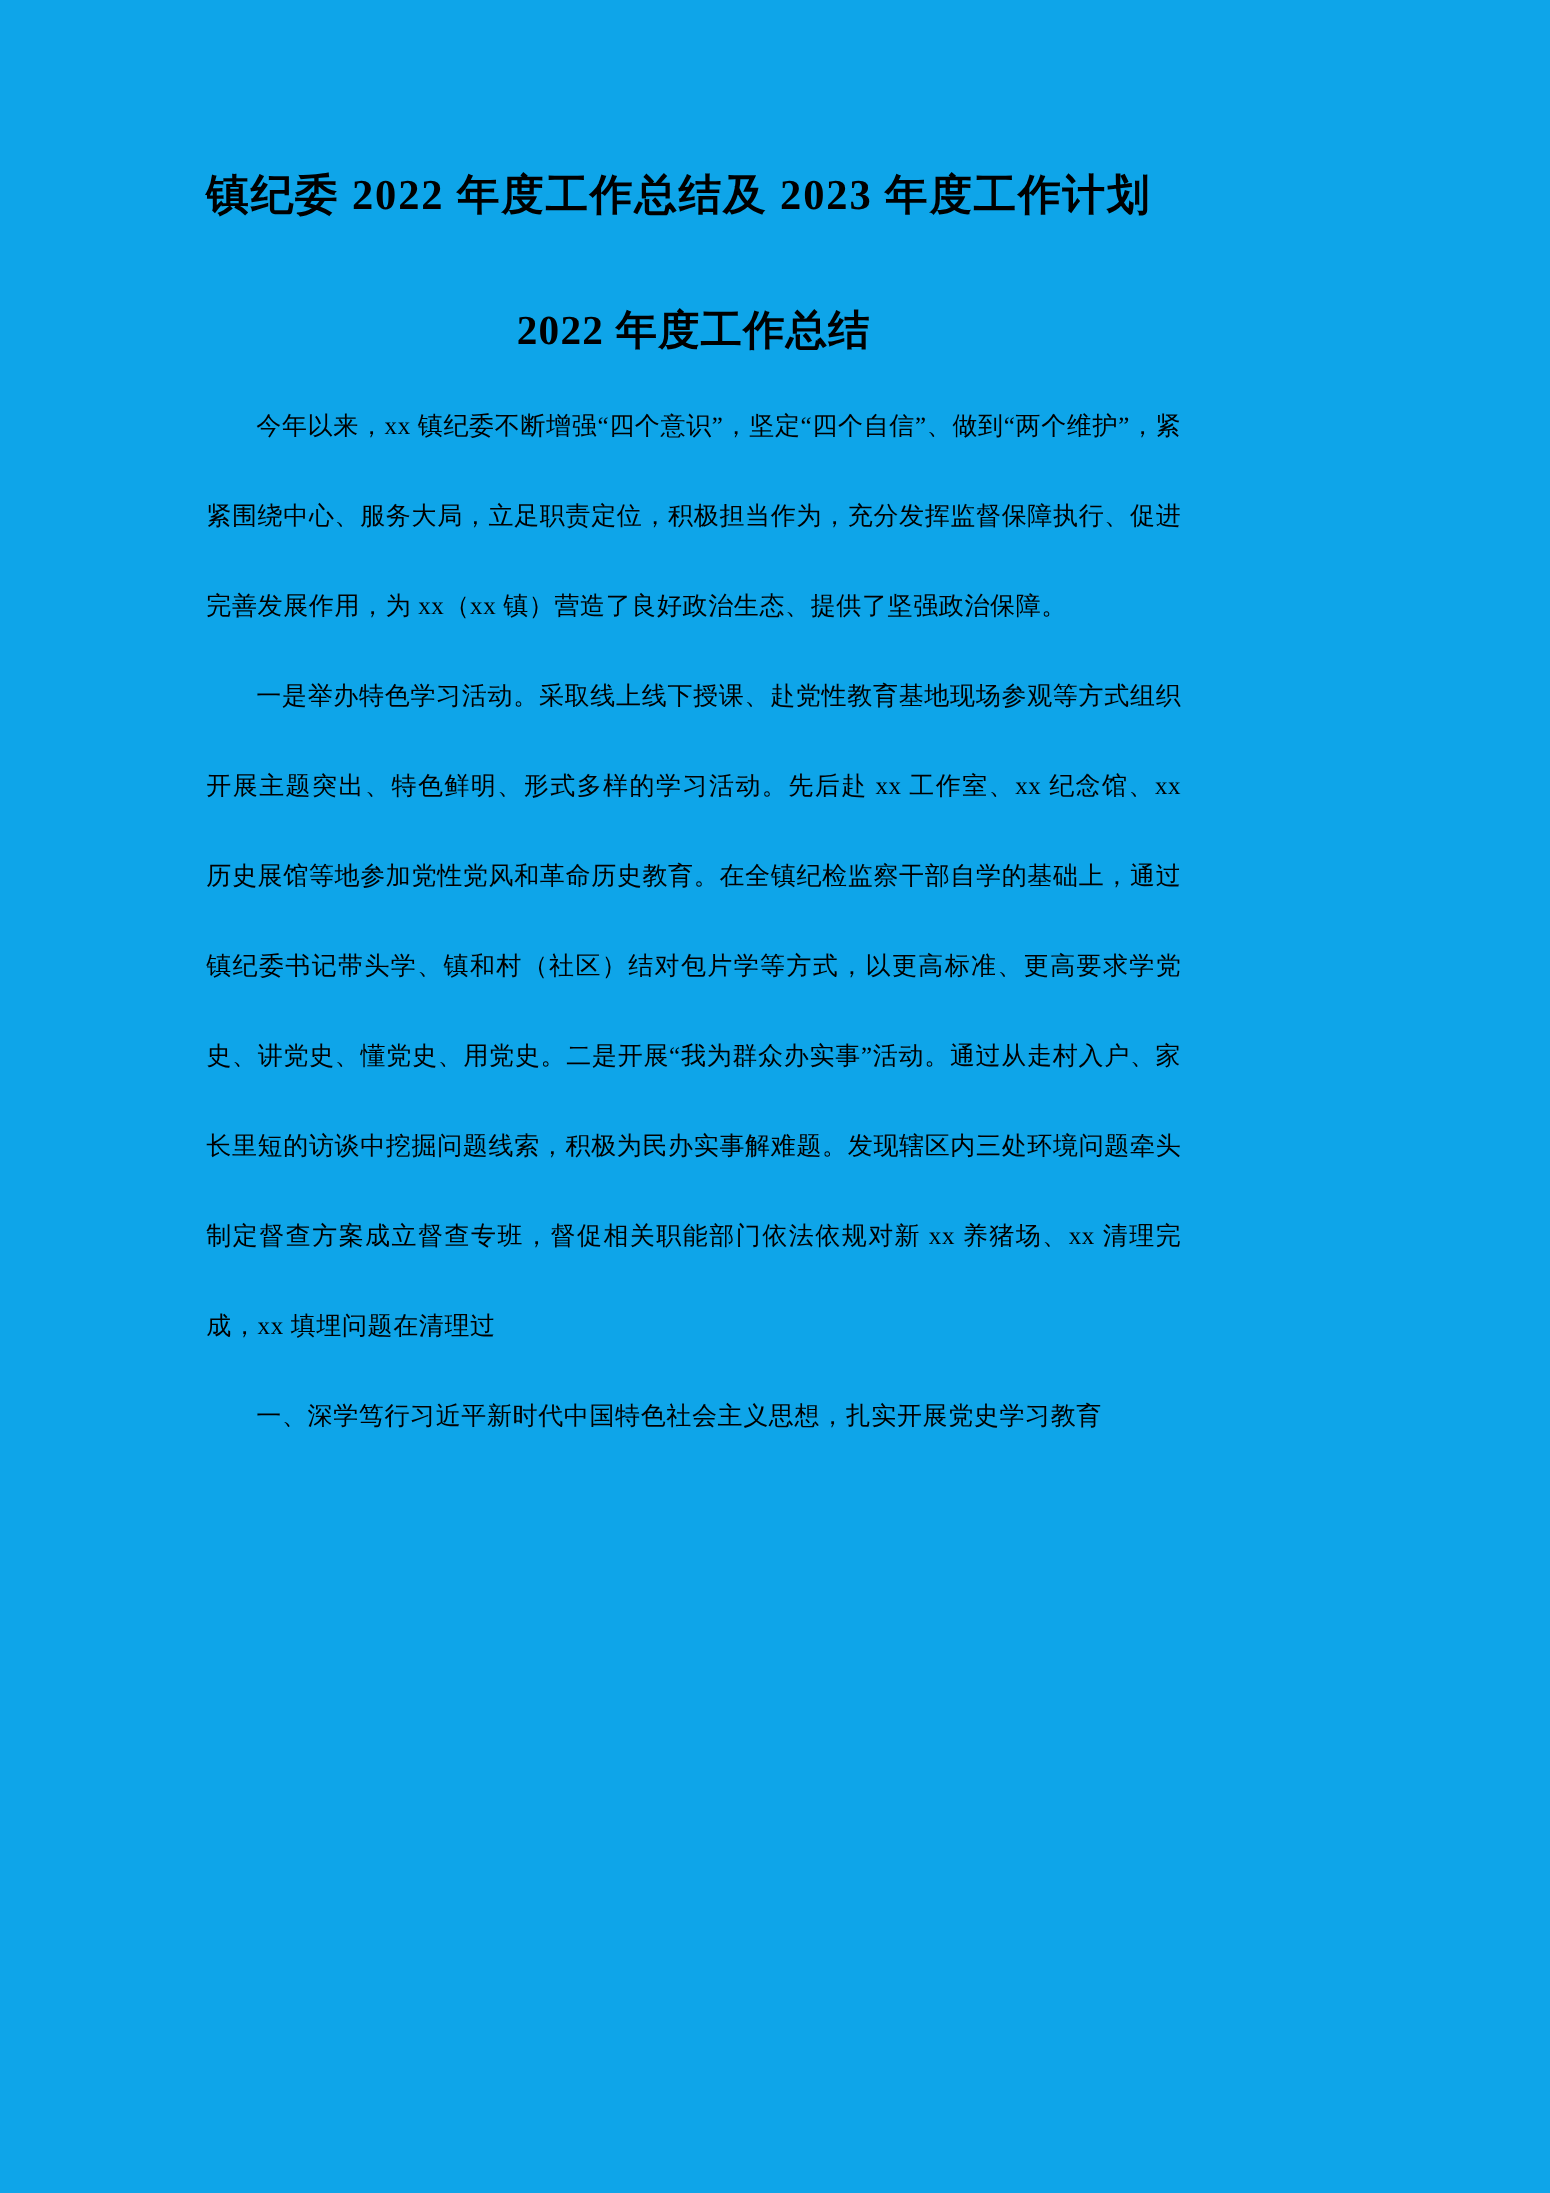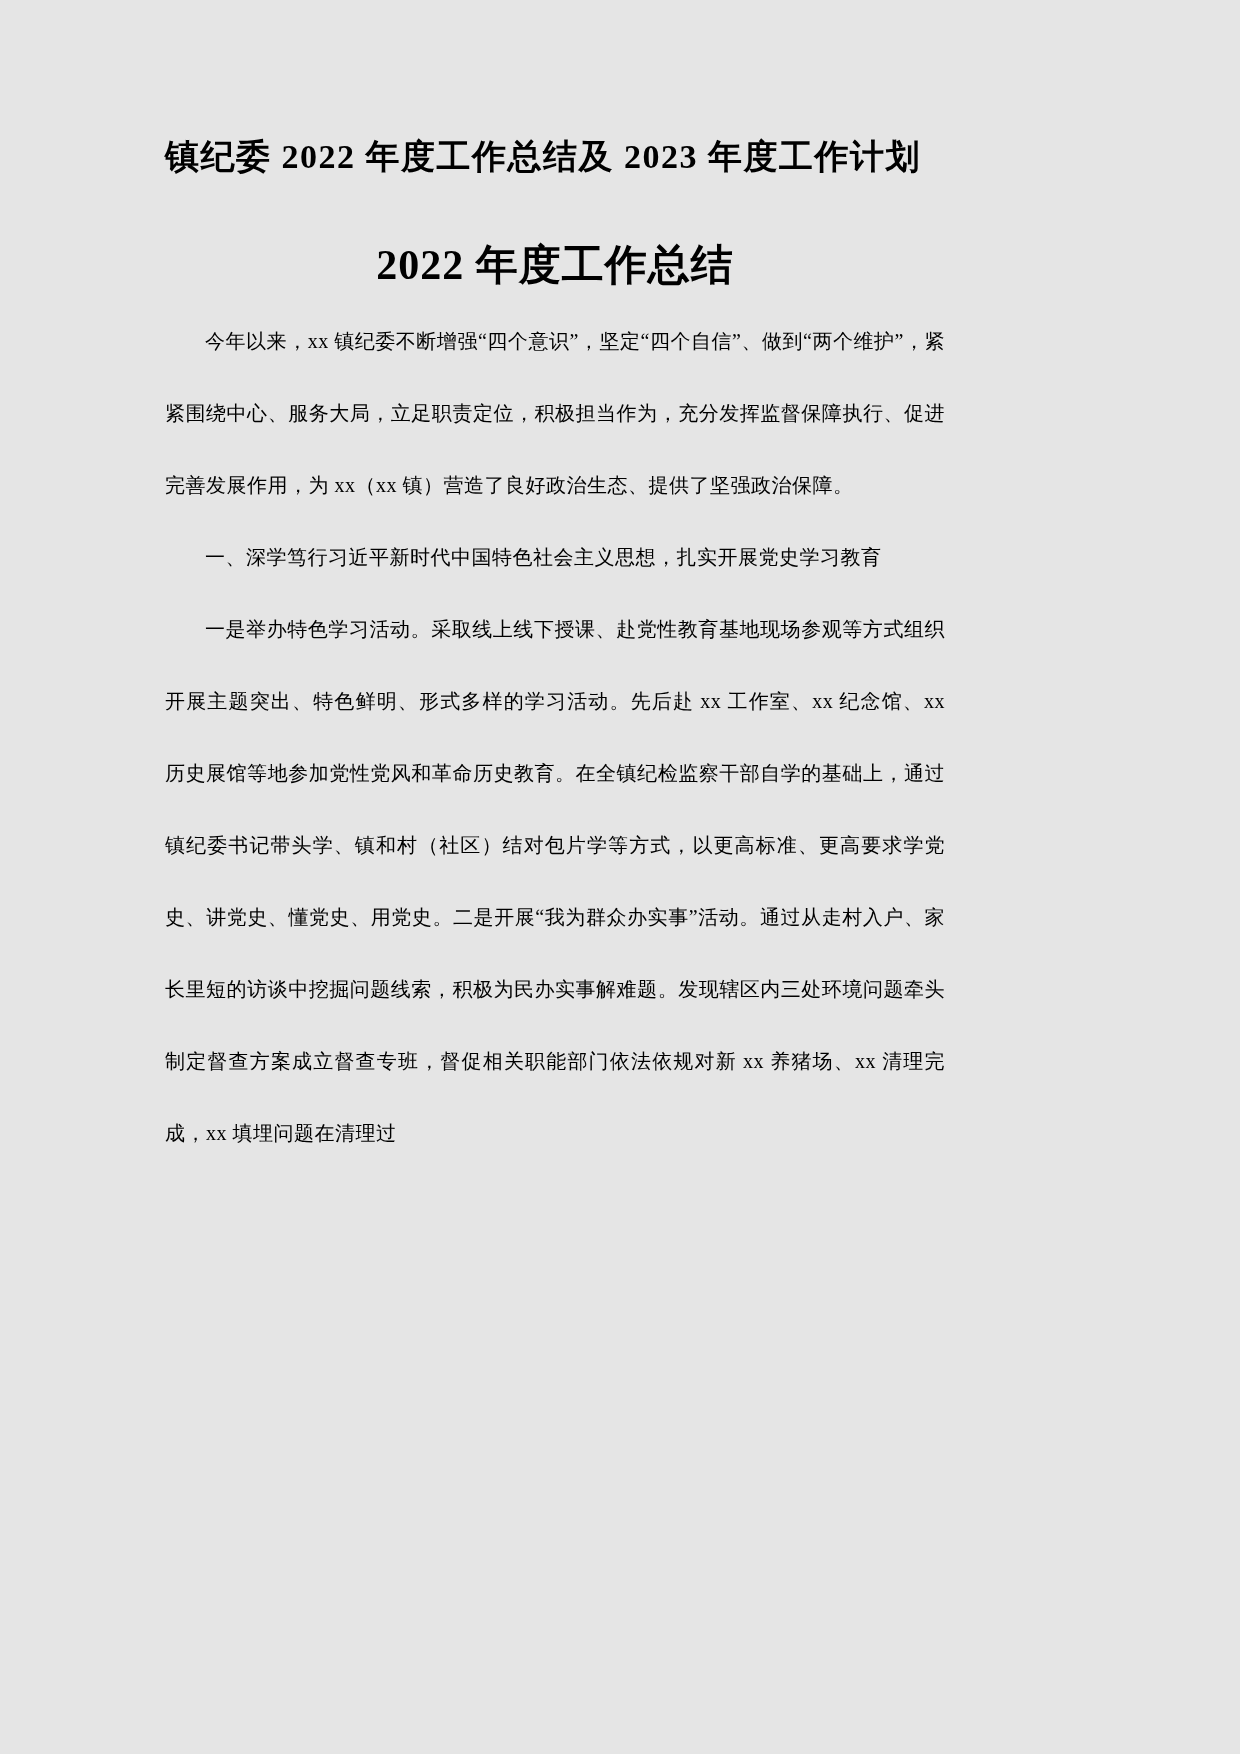--- a/index.html
+++ b/index.html
@@ -6,38 +6,38 @@
   html, body { background: #ffffff; }
   body {
     font-family: "Liberation Serif", "DejaVu Serif", serif;
     color: #000000;
   }
   .page {
     position: relative;
     width: 1240px;
     height: 1754px;
     margin: 0 auto;
-    background: #e5e5e5;
+    background: #0ea5e9;
     padding: 128px 295px 0 165px;
     overflow: hidden;
   }
   .doc-title {
     font-size: 34px;
     font-weight: 700;
     line-height: 57px;
     letter-spacing: 1.5px;
     text-align: justify;
     color: #000000;
   }
   .doc-title .title-line {
     display: block;
   }
   .section-heading {
     margin-top: 58px;
-    font-size: 42px;
+    font-size: 33px;
     font-weight: 700;
     line-height: 44px;
     text-align: center;
     letter-spacing: 1px;
     color: #000000;
   }
   .doc-body {
     margin-top: 18px;
   }
   .body-para {
@@ -56,17 +56,17 @@
 <div class="page">
 
   <h1 class="doc-title">
     <span class="title-line">镇纪委 2022 年度工作总结及 2023 年度工作计划</span>
   </h1>
 
   <h2 class="section-heading">2022 年度工作总结</h2>
 
   <div class="doc-body">
     <p class="body-para">今年以来，xx 镇纪委不断增强“四个意识”，坚定“四个自信”、做到“两个维护”，紧紧围绕中心、服务大局，立足职责定位，积极担当作为，充分发挥监督保障执行、促进完善发展作用，为 xx（xx 镇）营造了良好政治生态、提供了坚强政治保障。</p>
+    <p class="body-para">一是举办特色学习活动。采取线上线下授课、赴党性教育基地现场参观等方式组织开展主题突出、特色鲜明、形式多样的学习活动。先后赴 xx 工作室、xx 纪念馆、xx 历史展馆等地参加党性党风和革命历史教育。在全镇纪检监察干部自学的基础上，通过镇纪委书记带头学、镇和村（社区）结对包片学等方式，以更高标准、更高要求学党史、讲党史、懂党史、用党史。二是开展“我为群众办实事”活动。通过从走村入户、家长里短的访谈中挖掘问题线索，积极为民办实事解难题。发现辖区内三处环境问题牵头制定督查方案成立督查专班，督促相关职能部门依法依规对新 xx 养猪场、xx 清理完成，xx 填埋问题在清理过</p>
     <p class="body-para">一、深学笃行习近平新时代中国特色社会主义思想，扎实开展党史学习教育</p>
-    <p class="body-para">一是举办特色学习活动。采取线上线下授课、赴党性教育基地现场参观等方式组织开展主题突出、特色鲜明、形式多样的学习活动。先后赴 xx 工作室、xx 纪念馆、xx 历史展馆等地参加党性党风和革命历史教育。在全镇纪检监察干部自学的基础上，通过镇纪委书记带头学、镇和村（社区）结对包片学等方式，以更高标准、更高要求学党史、讲党史、懂党史、用党史。二是开展“我为群众办实事”活动。通过从走村入户、家长里短的访谈中挖掘问题线索，积极为民办实事解难题。发现辖区内三处环境问题牵头制定督查方案成立督查专班，督促相关职能部门依法依规对新 xx 养猪场、xx 清理完成，xx 填埋问题在清理过</p>
   </div>
 
 </div>
 
 </body></html>

